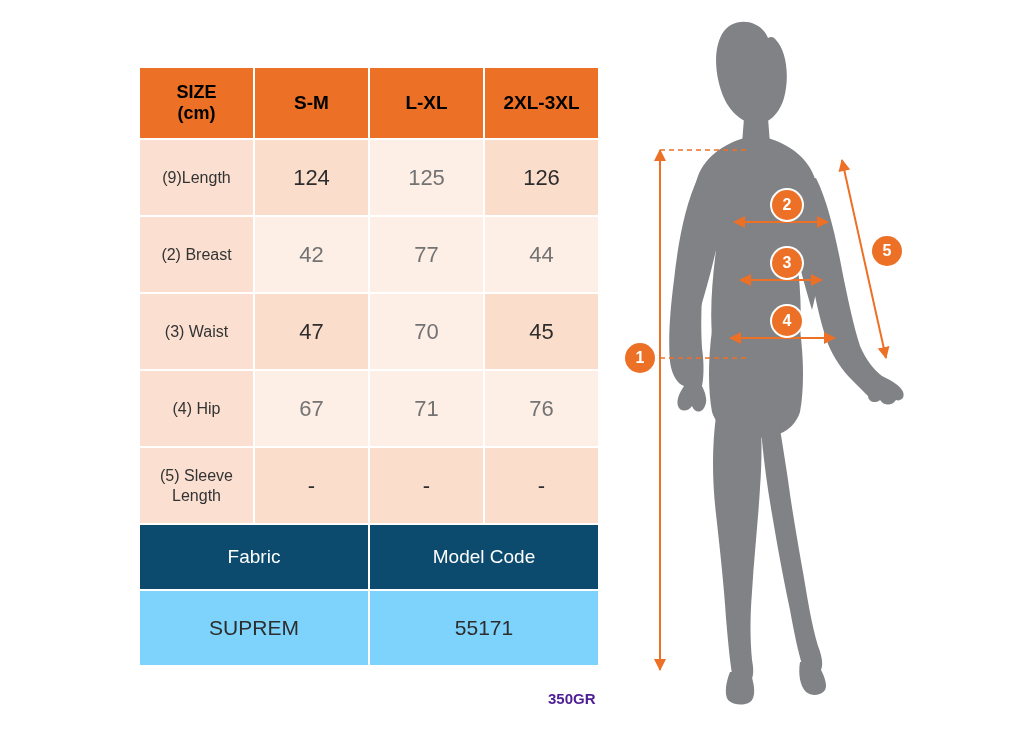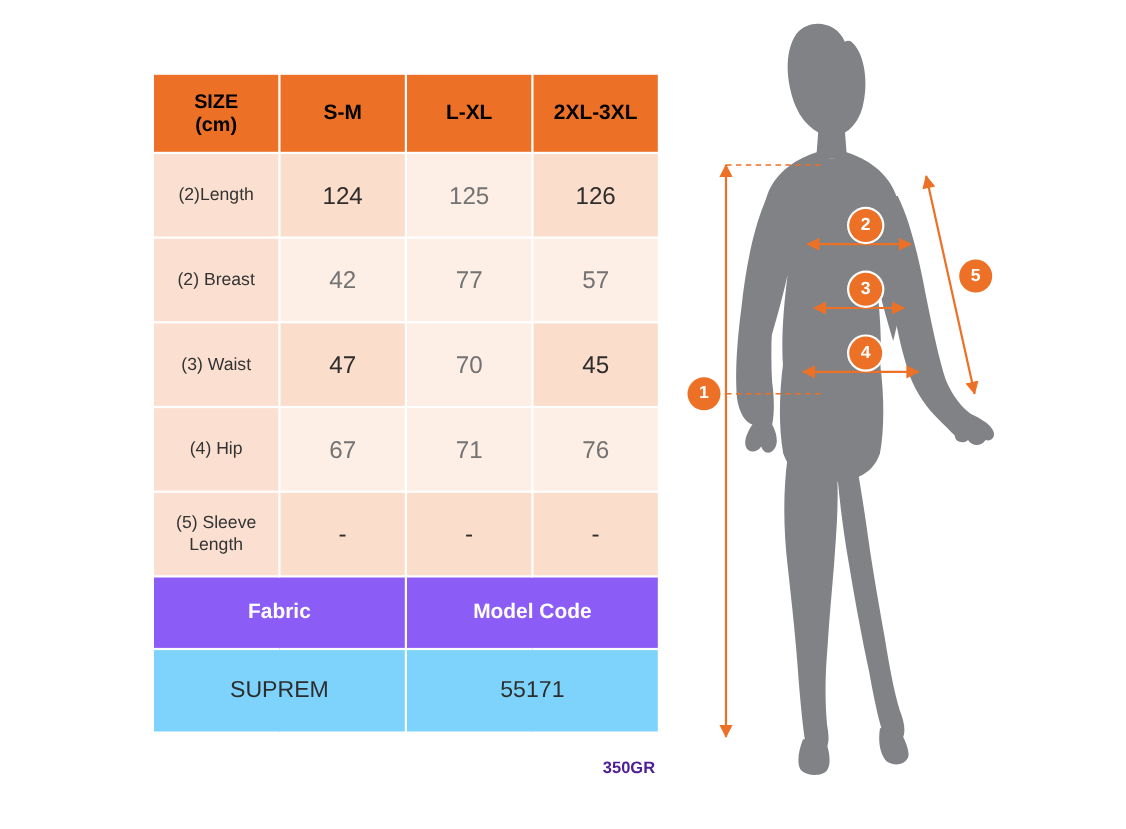--- a/index.html
+++ b/index.html
@@ -58,24 +58,24 @@
     background: #fdeee6;
     color: #737373;
     font-size: 22px;
   }
   .val-dark {
     background: #fbddcc;
     color: #2d2d2d;
     font-size: 22px;
   }
   .footer-hdr {
-    background: #8b5cf6;
+    background: #0c4a6e;
     color: #ffffff;
     font-size: 19px;
-    font-weight: bold;
+    font-weight: normal;
     height: 64px;
   }
   .footer-val {
     background: #7dd3fc;
     color: #2d2d2d;
     font-size: 21px;
     height: 74px;
   }
 
   .weight-label {
@@ -139,30 +139,30 @@
           <div>SIZE</div>
           <div>(cm)</div>
         </th>
         <th class="hdr-cell">S-M</th>
         <th class="hdr-cell">L-XL</th>
         <th class="hdr-cell">2XL-3XL</th>
       </tr>
     </thead>
     <tbody>
       <tr>
-        <td class="row-label">(2)Length</td>
+        <td class="row-label">(9)Length</td>
         <td class="val-dark">124</td>
         <td class="val-light">125</td>
         <td class="val-dark">126</td>
       </tr>
       <tr>
         <td class="row-label">(2) Breast</td>
         <td class="val-light">42</td>
         <td class="val-light">77</td>
-        <td class="val-light">57</td>
+        <td class="val-light">44</td>
       </tr>
       <tr>
         <td class="row-label">(3) Waist</td>
         <td class="val-dark">47</td>
         <td class="val-light">70</td>
         <td class="val-dark">45</td>
       </tr>
       <tr>
         <td class="row-label">(4) Hip</td>
         <td class="val-light">67</td>

